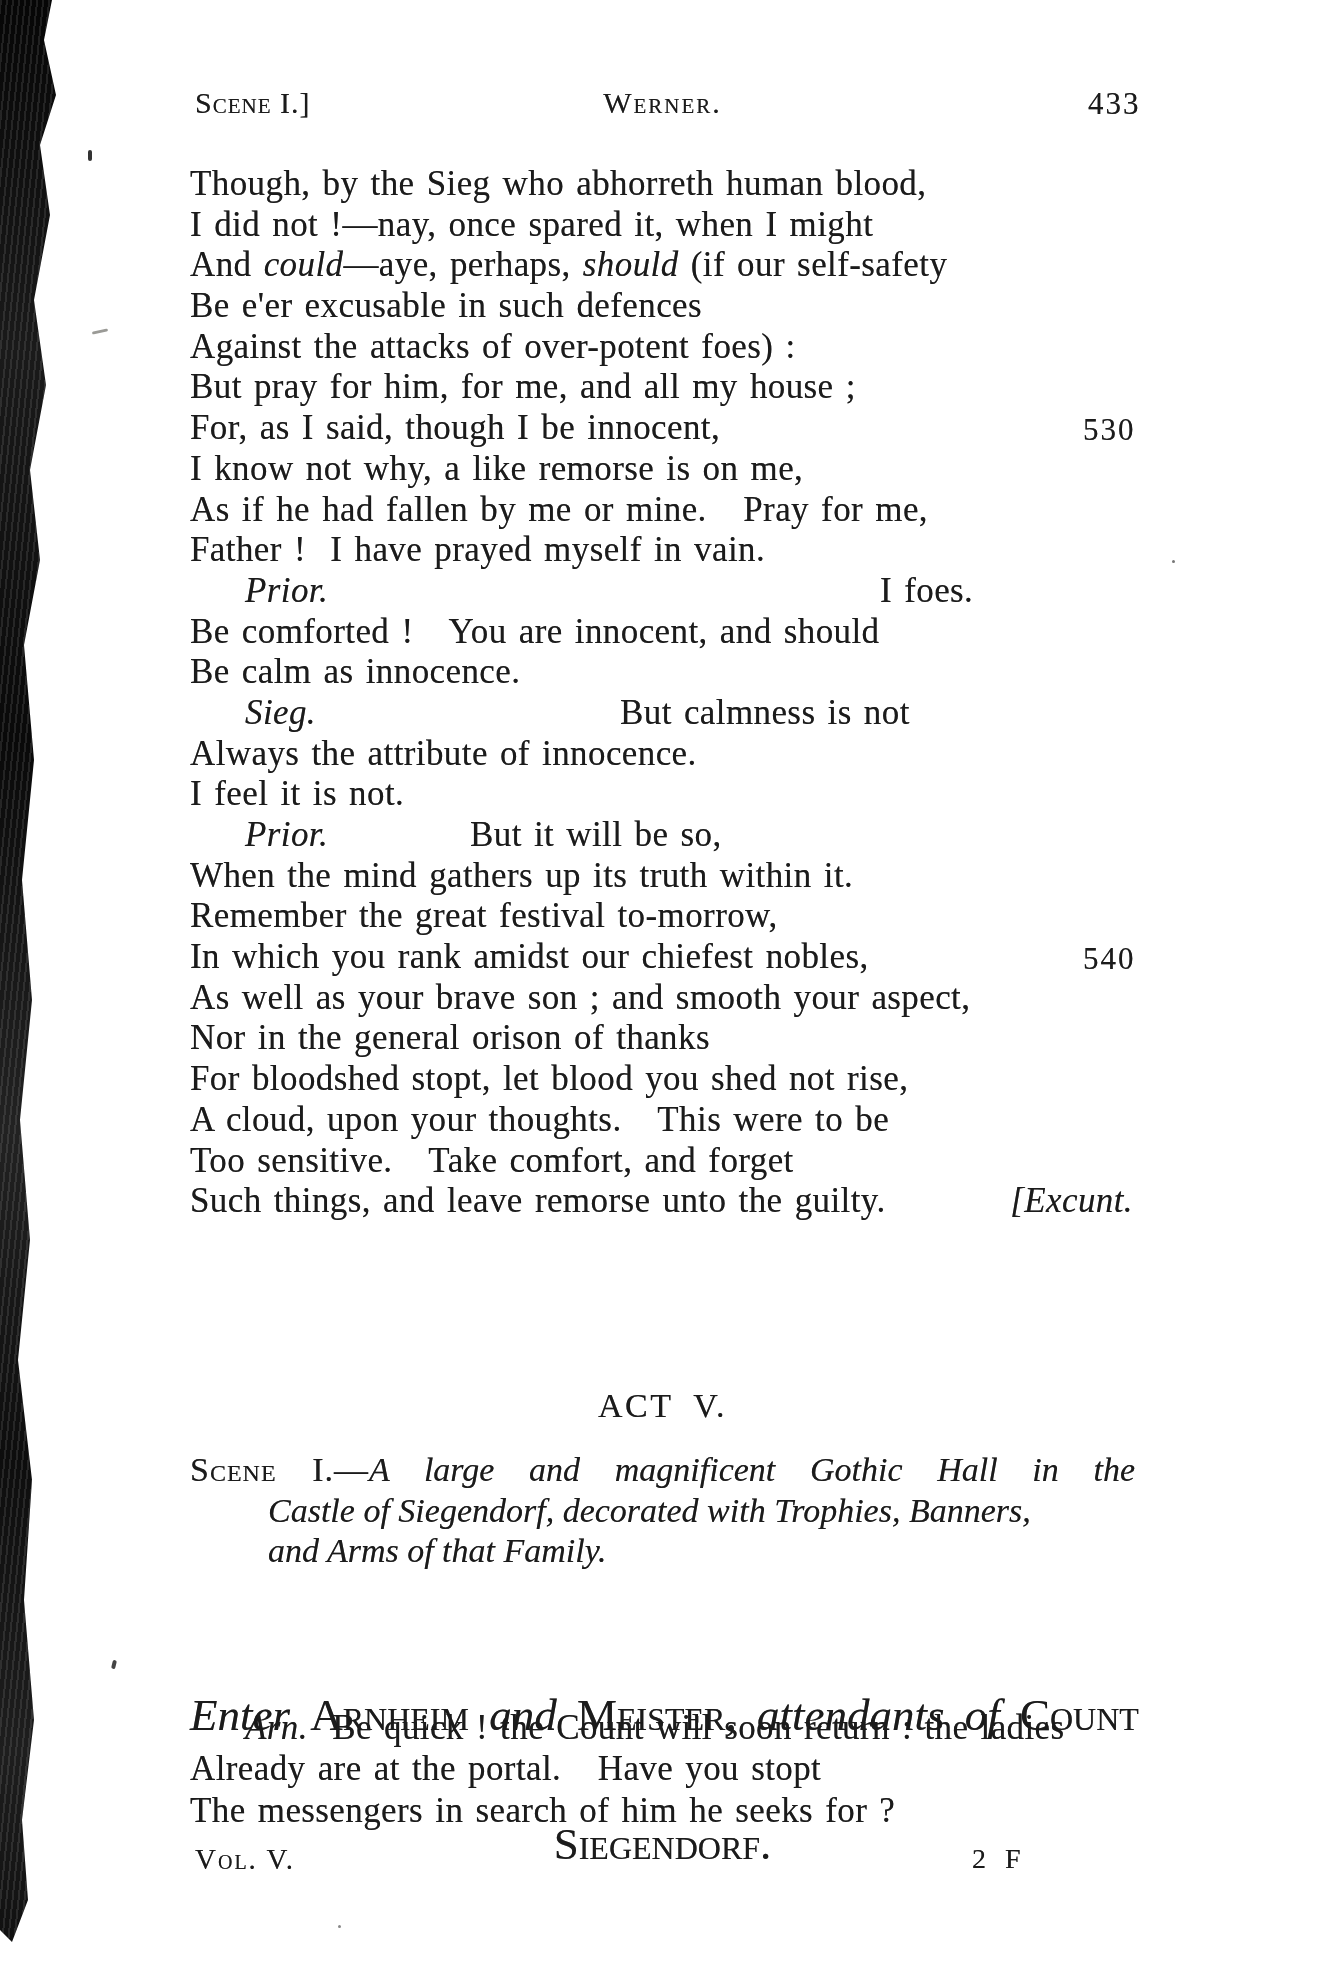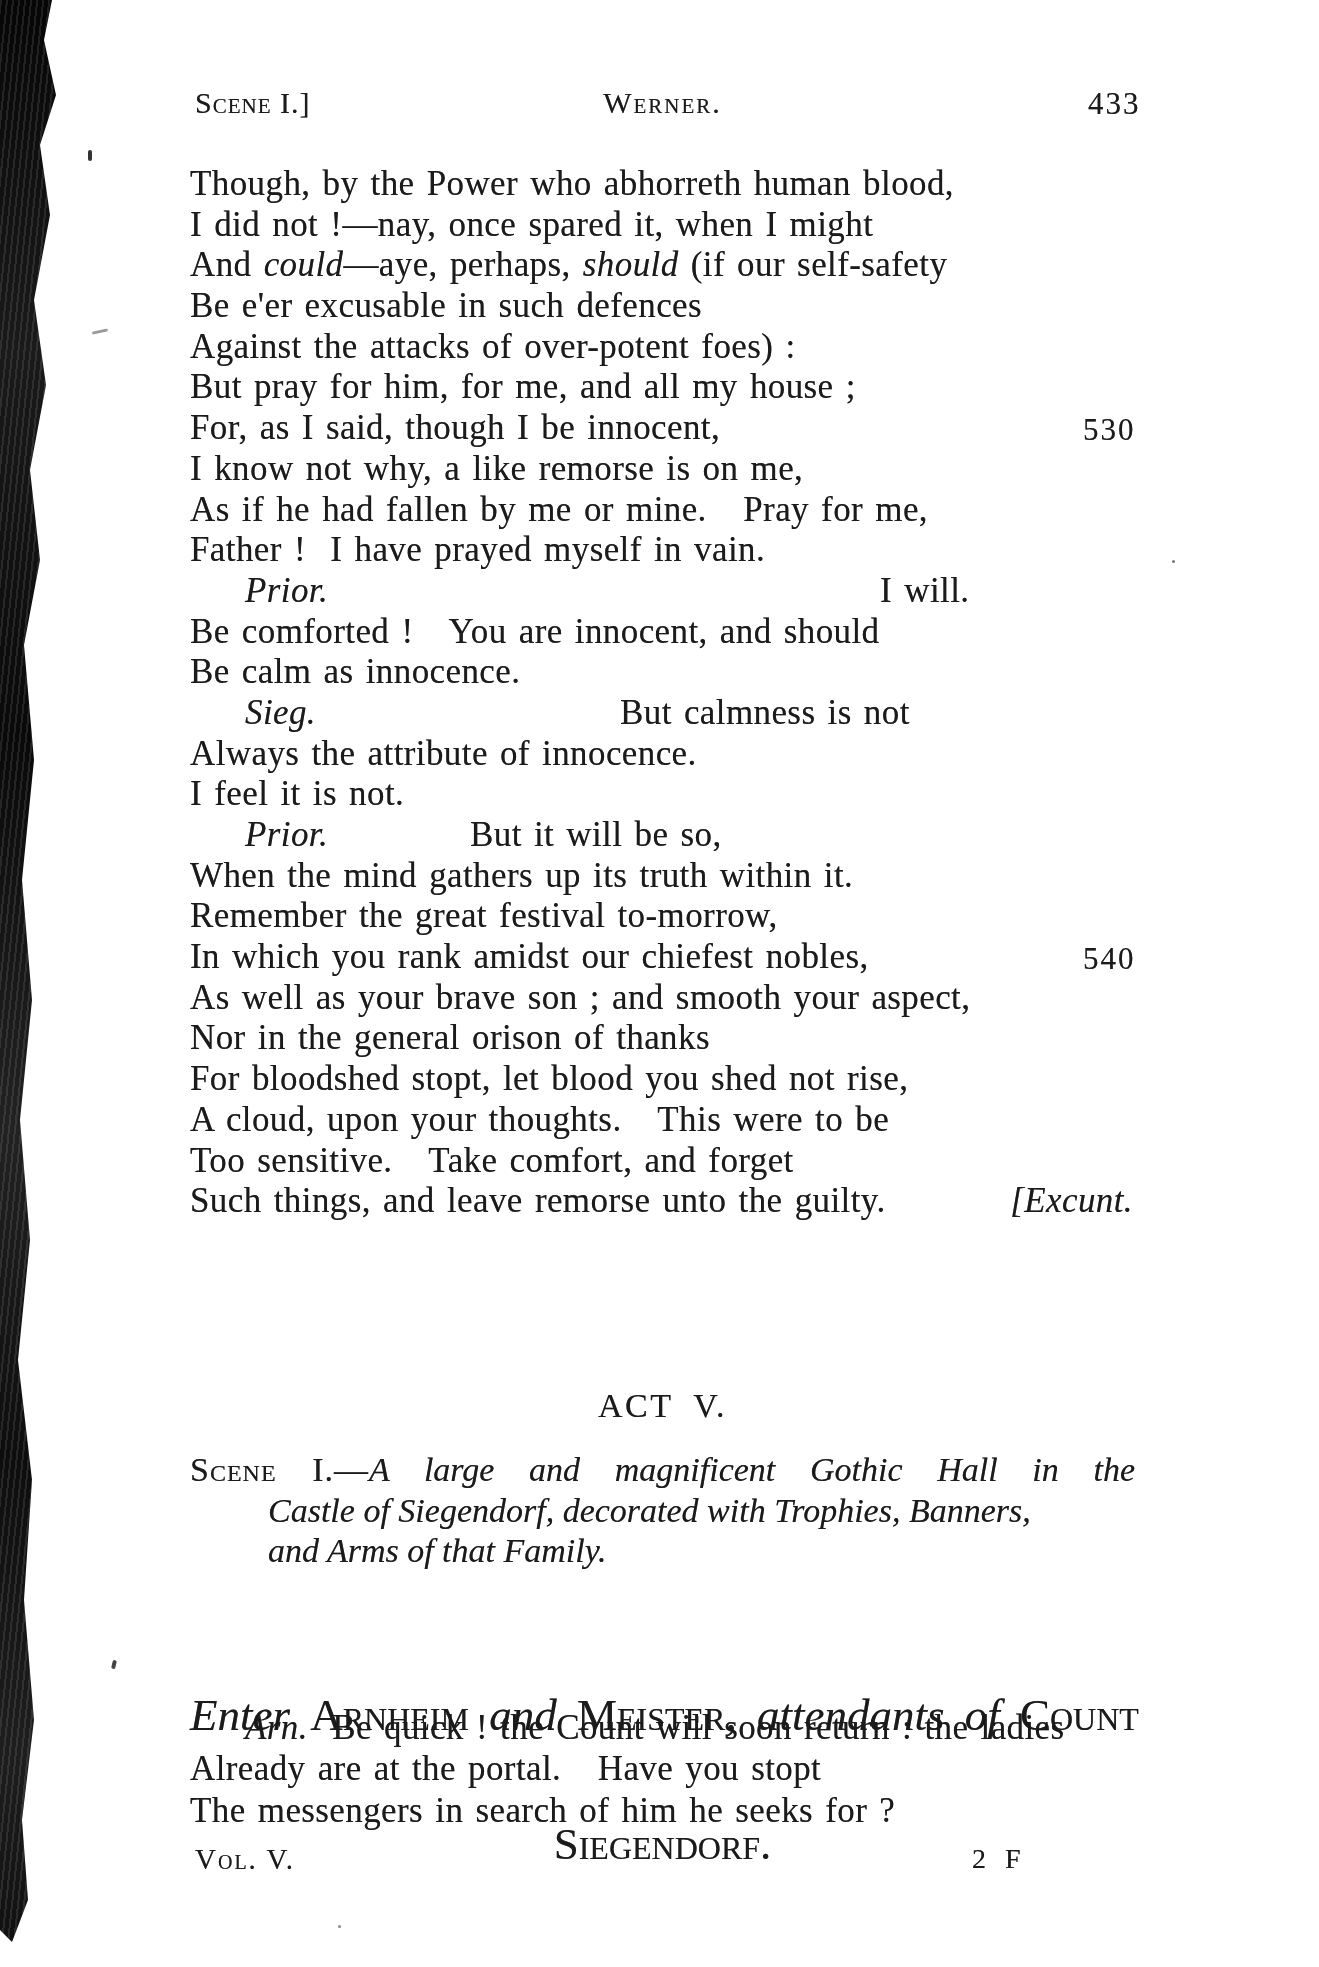--- a/index.html
+++ b/index.html
@@ -89,31 +89,31 @@
   <div class="speck s4"></div>
   <div class="speck s5"></div>
 
   <div class="hdr">
     <span class="scene-label sc">Scene I.]</span>
     <span class="running-title sc">Werner.</span>
     <span class="page-num">433</span>
   </div>
 
   <div class="verse">
-    <div class="vline">Though, by the Power who abhorreth human blood,</div>
+    <div class="vline">Though, by the Sieg who abhorreth human blood,</div>
     <div class="vline">I did not !—nay, once spared it, when I might</div>
     <div class="vline"><span>And </span><span class="it">could</span><span>—aye, perhaps, </span><span class="it">should</span><span> (if our self-safety</span></div>
     <div class="vline">Be e'er excusable in such defences</div>
     <div class="vline">Against the attacks of over-potent foes) :</div>
     <div class="vline">But pray for him, for me, and all my house ;</div>
     <div class="vline"><span>For, as I said, though I be innocent,</span><span class="lineno">530</span></div>
     <div class="vline">I know not why, a like remorse is on me,</div>
     <div class="vline">As if he had fallen by me or mine.   Pray for me,</div>
     <div class="vline">Father !  I have prayed myself in vain.</div>
-    <div class="vline"><span class="speaker it">Prior.</span><span class="cont c1">I will.</span></div>
+    <div class="vline"><span class="speaker it">Prior.</span><span class="cont c1">I foes.</span></div>
     <div class="vline">Be comforted !   You are innocent, and should</div>
     <div class="vline">Be calm as innocence.</div>
     <div class="vline"><span class="speaker it">Sieg.</span><span class="cont c2">But calmness is not</span></div>
     <div class="vline">Always the attribute of innocence.</div>
     <div class="vline">I feel it is not.</div>
     <div class="vline"><span class="speaker it">Prior.</span><span class="cont c3">But it will be so,</span></div>
     <div class="vline">When the mind gathers up its truth within it.</div>
     <div class="vline">Remember the great festival to-morrow,</div>
     <div class="vline"><span>In which you rank amidst our chiefest nobles,</span><span class="lineno">540</span></div>
     <div class="vline">As well as your brave son ; and smooth your aspect,</div>

